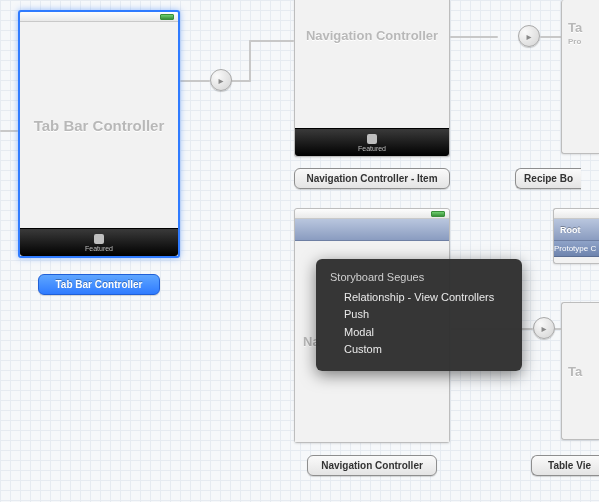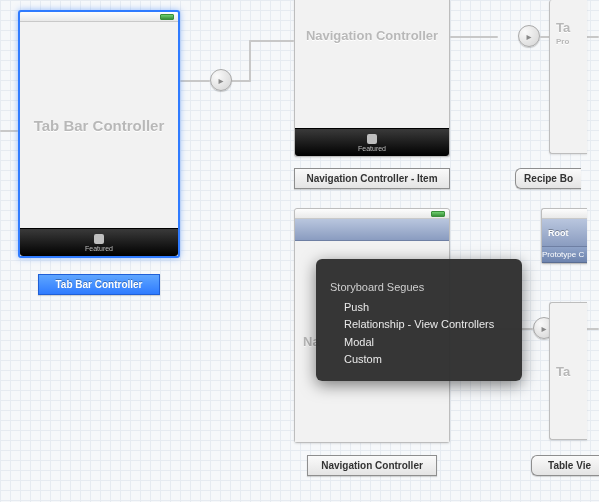--- a/index.html
+++ b/index.html
@@ -75,47 +75,47 @@
     color:#bfbfbf;
     font-size:7px;
   }
   .scene .tabbar .tabicon {
     width:10px;height:10px;background:#bfbfbf;border-radius:2px;margin-bottom:1px;
   }
   .scene-label {
     position:absolute;
     background: linear-gradient(#fafafa,#e4e4e4);
     border:1px solid #8e8e8e;
-    border-radius:0;
+    border-radius:6px;
     font-size:10px;
     font-weight:bold;
     color:#333;
     padding:4px 8px;
     white-space:nowrap;
     box-shadow: 0 1px 1px rgba(0,0,0,0.15);
   }
   .scene-label.selected {
     background: linear-gradient(#5ea6ff,#2f7bff);
     color:#fff;
     border-color:#1f5fd6;
     text-shadow:0 -1px 0 rgba(0,0,0,0.3);
   }
   .partial-right {
     position:absolute;
-    right:12px;
+    right:0;
     background:#f2f2f2;
     border:1px solid #bdbdbd;
     border-right:none;
     border-radius:3px 0 0 3px;
     box-shadow: 0 1px 2px rgba(0,0,0,0.1);
     display:flex;
     flex-direction:column;
   }
   .partial-right .status { height:10px;background:linear-gradient(#fdfdfd,#e9e9e9);border-bottom:1px solid #c9c9c9;border-radius:3px 0 0 0; }
-  .partial-right .navbar { height:28px;background:linear-gradient(#b9c6de,#8a9cc0);border-bottom:1px solid #6e7fa3; display:flex;align-items:center;padding-left:6px;color:#fff;font-size:9px;font-weight:bold;text-shadow:0 -1px 0 rgba(0,0,0,.3);}
+  .partial-right .navbar { height:22px;background:linear-gradient(#b9c6de,#8a9cc0);border-bottom:1px solid #6e7fa3; display:flex;align-items:center;padding-left:6px;color:#fff;font-size:9px;font-weight:bold;text-shadow:0 -1px 0 rgba(0,0,0,.3);}
   .partial-right .cell { height:16px;background:linear-gradient(#8fa3c8,#6e84ae);border-bottom:1px solid #5a6d92;color:#fff;font-size:8px;display:flex;align-items:center;}
   .partial-right .body {flex:1;display:flex;align-items:center;justify-content:flex-start;padding-left:6px;color:#b8b8b8;font-weight:bold;font-size:14px;text-shadow:0 1px 0 #fff;}
   .segue-node {
     position:absolute;
     width:22px;height:22px;border-radius:50%;
     background: radial-gradient(circle at 30% 30%, #fafafa, #d3d3d3);
     border:1px solid #a9a9a9;
     box-shadow:0 1px 1px rgba(0,0,0,.2);
     display:flex;align-items:center;justify-content:center;
     color:#888;font-size:10px;
@@ -126,21 +126,21 @@
     height:2px;
     border-radius:1px;
   }
   .popup {
     position:absolute;
     background: rgba(48,48,48,0.97);
     border-radius:6px;
     box-shadow: 0 4px 16px rgba(0,0,0,0.5);
     color:#eaeaea;
     font-size:11px;
-    padding:20px 14px 12px 14px;
+    padding:10px 14px 12px 14px;
     line-height:1.6;
   }
   .popup .hdr { color:#cfcfcf; font-size:11px; margin-bottom:2px;}
   .popup .item { padding-left:14px; white-space:nowrap; cursor:default;}
   .flexcol{display:flex;flex-direction:column;height:100%;}
   .tabstack{display:flex;flex-direction:column;align-items:center;}
 </style>
 </head>
 <body>
 
@@ -216,17 +216,17 @@
 
 <div class="partial-right" style="top:302px;width:38px;height:138px;">
   <div class="body" style="font-size:13px;flex-direction:column;align-items:flex-start;justify-content:center;">
     <div>Ta</div>
   </div>
 </div>
 <div class="scene-label" style="right:0;top:455px;border-radius:6px 0 0 6px;border-right:none;padding-left:16px;">Table Vie</div>
 
 <div class="popup" style="left:316px;top:259px;width:206px;">
   <div class="hdr">Storyboard Segues</div>
+  <div class="item">Relationship - View Controllers</div>
   <div class="item">Push</div>
-  <div class="item">Relationship - View Controllers</div>
   <div class="item">Modal</div>
   <div class="item">Custom</div>
 </div>
 
 </body></html>

